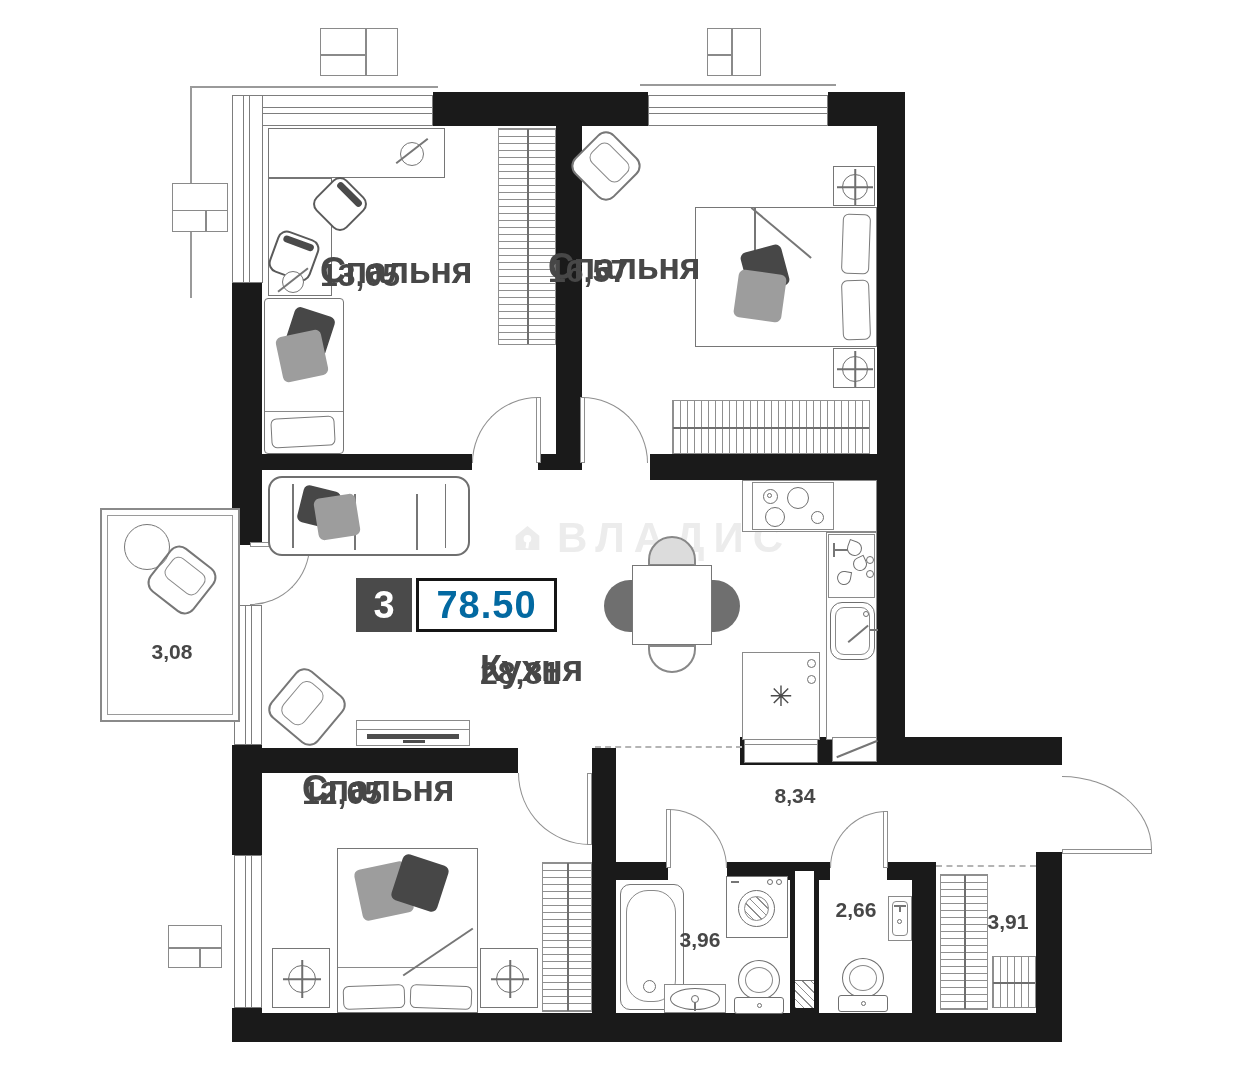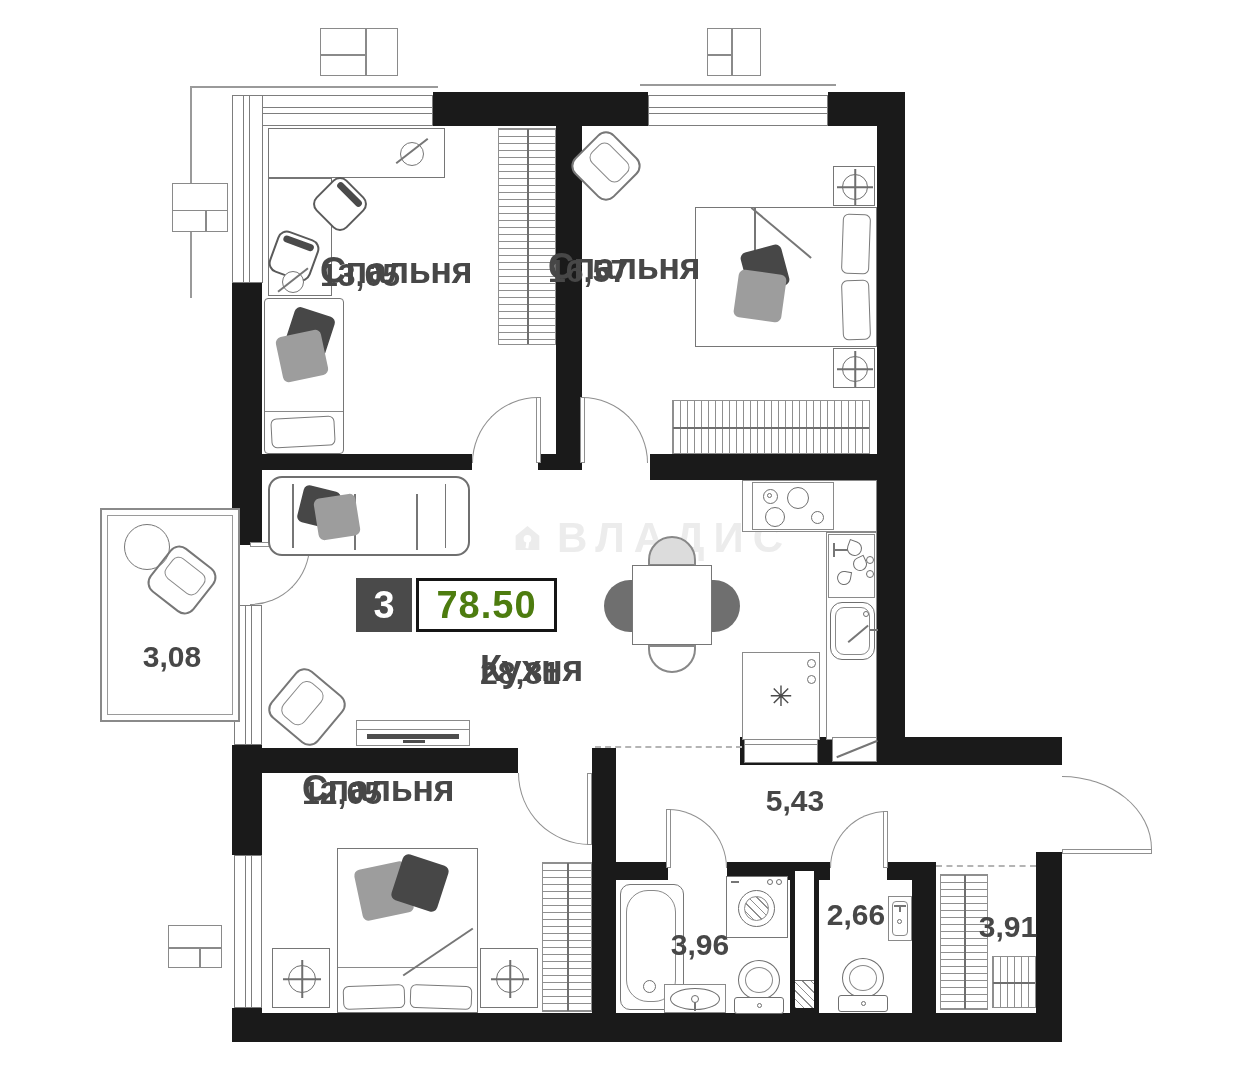--- a/index.html
+++ b/index.html
@@ -33,27 +33,27 @@
   .pgray  { background:#9d9d9d; border-radius:6px; }
   .burner { border:1.5px solid #6f6f6f; border-radius:50%; background:#fff; }
   .dotc   { border:1.5px solid #6f6f6f; border-radius:50%; background:#fff; }
   .lampx  { border:1.5px solid #6f6f6f; border-radius:50%; background:#fff; }
   .lampx::before { content:""; position:absolute; left:50%; top:-6px; bottom:-6px; width:1.5px; background:#6f6f6f; transform:translateX(-50%); }
   .lampx::after  { content:""; position:absolute; top:50%; left:-6px; right:-6px; height:1.5px; background:#6f6f6f; transform:translateY(-50%); }
   .room-label { text-align:center; color:#474747; font-weight:700; }
   .room-label span { position:static; display:block; }
   .rname { font-size:36px; letter-spacing:-0.5px; }
   .rarea { font-size:32px; margin-top:7px; }
-  .area-label { text-align:center; color:#474747; font-weight:700; font-size:30px; }
+  .area-label { text-align:center; color:#474747; font-weight:700; font-size:21px; }
   #watermark { display:flex; align-items:center; gap:14px; }
   #watermark .wm-text { position:static; font-size:42px; font-weight:700; color:#ececec; letter-spacing:9px; }
   .badge-dark { background:#4a4a4a; display:flex; align-items:center; justify-content:center; }
   .badge-dark span { position:static; color:#fff; font-size:38px; font-weight:800; }
   .badge-white { background:#fff; border:3.5px solid #151515; display:flex; align-items:center; justify-content:center; }
-  .badge-white span { position:static; color:#4d7c0f; font-size:38px; font-weight:800; letter-spacing:1px; }
+  .badge-white span { position:static; color:#0369a1; font-size:38px; font-weight:800; letter-spacing:1px; }
   .fline { background:#767676; }
   .snow { position:static; font-size:28px; color:#4a4a4a; font-weight:400; }
 </style>
 </head>
 <body>
 
 <div id="plan">
 
   <div id="watermark" style="left:512px;top:510px;width:280px;height:56px">
     <svg width="50" height="50" viewBox="0 0 24 24" style="position:static">
@@ -337,18 +337,18 @@
   </div>
   <div class="room-label" style="left:480px;top:648px;width:160px">
     <span class="rname">Кухня</span>
     <span class="rarea">28,81</span>
   </div>
   <div class="room-label" style="left:302px;top:768px;width:180px">
     <span class="rname">Спальня</span>
     <span class="rarea">12,05</span>
   </div>
   <div class="area-label" style="left:130px;top:640px;width:84px">3,08</div>
-  <div class="area-label" style="left:755px;top:784px;width:80px">5,43</div>
+  <div class="area-label" style="left:755px;top:784px;width:80px">8,34</div>
   <div class="area-label" style="left:660px;top:928px;width:80px">3,96</div>
   <div class="area-label" style="left:818px;top:898px;width:76px">2,66</div>
   <div class="area-label" style="left:968px;top:910px;width:80px">3,91</div>
 
 </div>
 
 </body></html>

